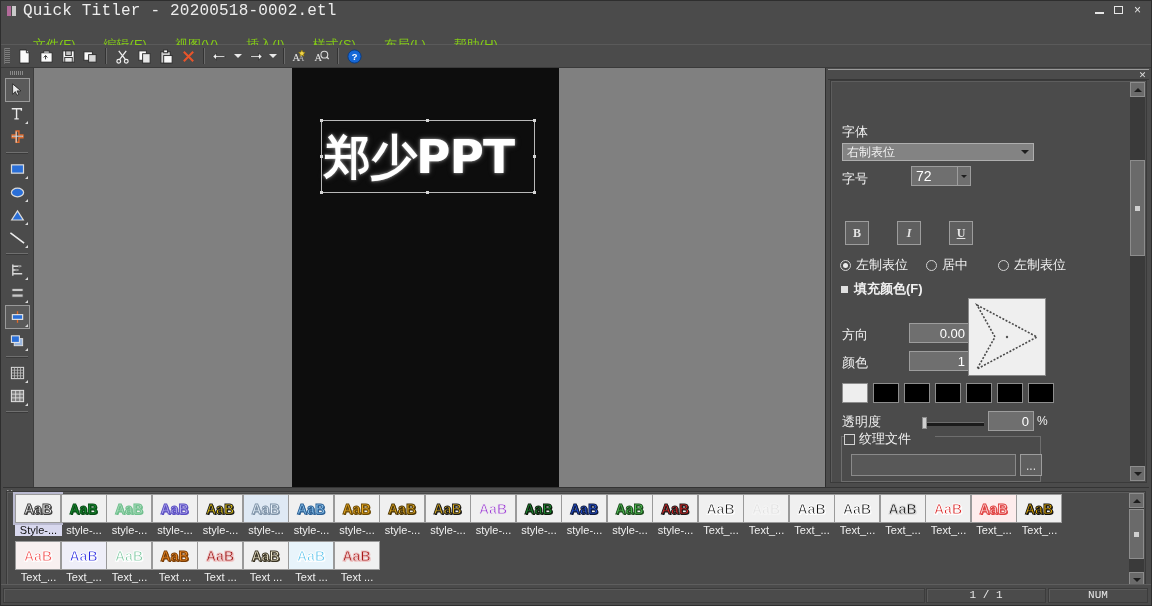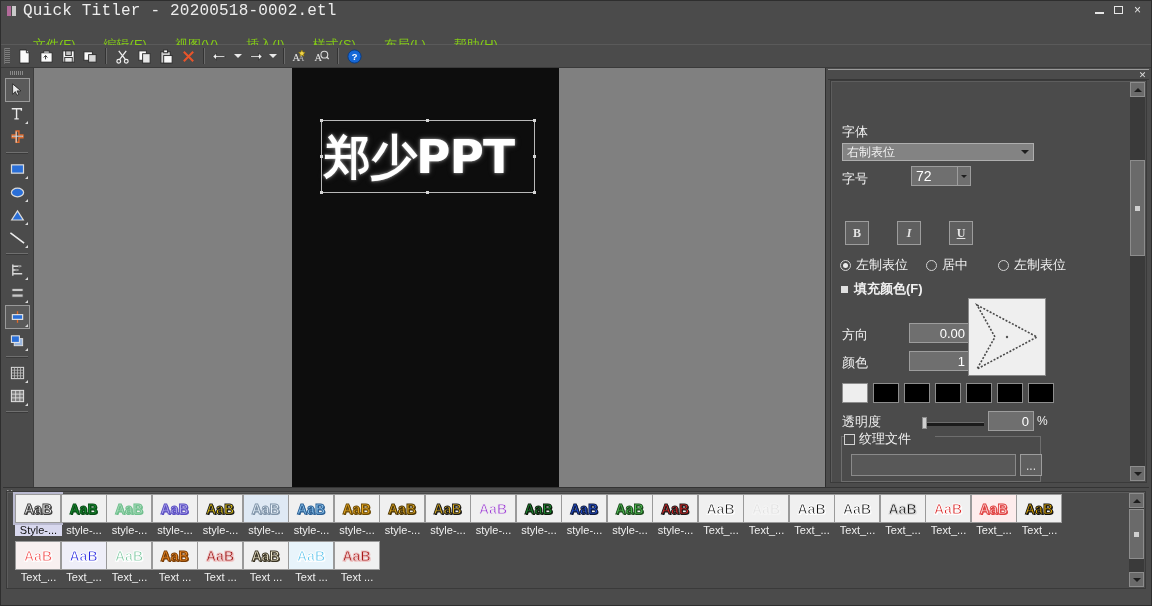--- a/index.html
+++ b/index.html
@@ -693,14 +693,19 @@
         <div class="sb-thumb">
             <span class="dot" style="width:5px;height:5px;background:#cfcfcf;display:block"></span>
           </div>
         <div class="sb-btn sb-dn">
             <i class="tri-dn"></i>
           </div>
       </div>
     </div>
   </div>
 
+  <div class="statusbar">
+    <div class="st-pane st-main"></div>
+    <div class="st-pane st-page">1 / 1</div>
+    <div class="st-pane st-num">NUM</div>
+  </div>
 
 </div>
 
 </body></html>

